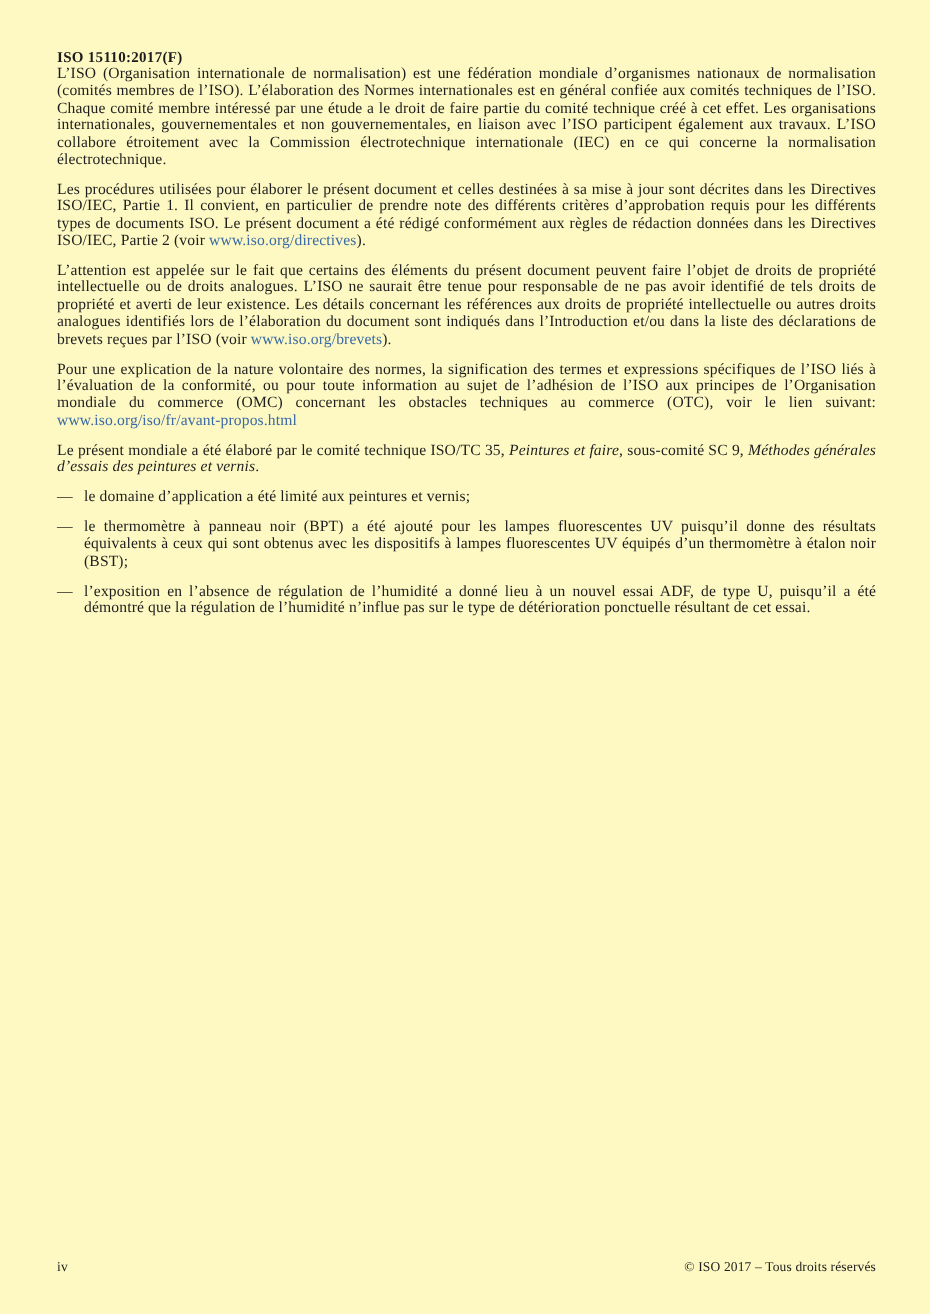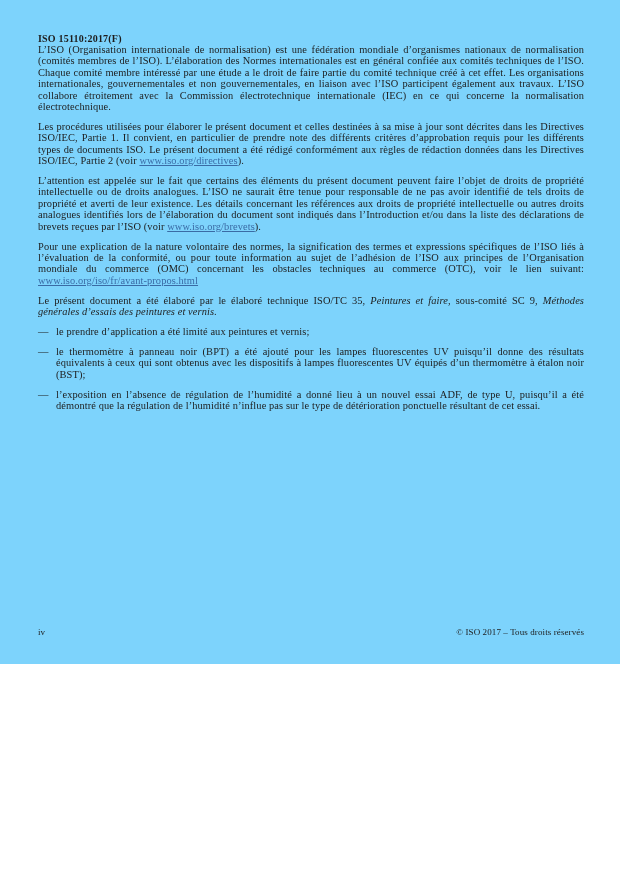--- a/index.html
+++ b/index.html
@@ -1,21 +1,21 @@
 <!DOCTYPE html>
 <html style="--link-color: #3a6ba5;"><head>
 <meta charset="utf-8">
 <style>
   * { margin: 0; padding: 0; box-sizing: border-box; }
   html, body { background: #ffffff; }
   .page {
     position: relative;
     width: 620px;
-    height: 664px;
-    background: #7dd3fc;
+    height: 876px;
+    background: #fef9c3;
     font-family: "Liberation Serif", serif;
     color: #1d1d1d;
     overflow: hidden;
   }
   .content {
     position: absolute;
     left: 38px;
     right: 36px;
     top: 33px;
   }
@@ -33,21 +33,20 @@
   }
   .para {
     font-size: 10.4px;
     line-height: 11.4px;
     text-align: justify;
     margin-bottom: 8.5px;
     letter-spacing: 0.1px;
   }
   .link {
     color: var(--link-color, #3a6ba5);
-    text-decoration: underline;
     cursor: pointer;
   }
   em { font-style: italic; }
   .list { margin-top: 2px; }
   .list-item {
     display: flex;
     font-size: 10.4px;
     line-height: 11.4px;
     margin-bottom: 8.5px;
     letter-spacing: 0.1px;
@@ -83,27 +82,27 @@
 
     <p class="para">L’ISO (Organisation internationale de normalisation) est une fédération mondiale d’organismes nationaux de normalisation (comités membres de l’ISO). L’élaboration des Normes internationales est en général confiée aux comités techniques de l’ISO. Chaque comité membre intéressé par une étude a le droit de faire partie du comité technique créé à cet effet. Les organisations internationales, gouvernementales et non gouvernementales, en liaison avec l’ISO participent également aux travaux. L’ISO collabore étroitement avec la Commission électrotechnique internationale (IEC) en ce qui concerne la normalisation électrotechnique.</p>
 
     <p class="para"><span>Les procédures utilisées pour élaborer le présent document et celles destinées à sa mise à jour sont décrites dans les Directives ISO/IEC, Partie 1. Il convient, en particulier de prendre note des différents critères d’approbation requis pour les différents types de documents ISO. Le présent document a été rédigé conformément aux règles de rédaction données dans les Directives ISO/IEC, Partie 2 (voir </span><a class="link">www.iso.org/directives</a><span>).</span></p>
 
     <p class="para"><span>L’attention est appelée sur le fait que certains des éléments du présent document peuvent faire l’objet de droits de propriété intellectuelle ou de droits analogues. L’ISO ne saurait être tenue pour responsable de ne pas avoir identifié de tels droits de propriété et averti de leur existence. Les détails concernant les références aux droits de propriété intellectuelle ou autres droits analogues identifiés lors de l’élaboration du document sont indiqués dans l’Introduction et/ou dans la liste des déclarations de brevets reçues par l’ISO (voir </span><a class="link">www.iso.org/brevets</a><span>).</span></p>
 
 
     <p class="para"><span>Pour une explication de la nature volontaire des normes, la signification des termes et expressions spécifiques de l’ISO liés à l’évaluation de la conformité, ou pour toute information au sujet de l’adhésion de l’ISO aux principes de l’Organisation mondiale du commerce (OMC) concernant les obstacles techniques au commerce (OTC), voir le lien suivant: </span><a class="link">www.iso.org/iso/fr/avant-propos.html</a></p>
 
-    <p class="para"><span>Le présent document a été élaboré par le élaboré technique ISO/TC 35, </span><em>Peintures et faire</em><span>, sous-comité SC 9, </span><em>Méthodes générales d’essais des peintures et vernis</em><span>.</span></p>
+    <p class="para"><span>Le présent mondiale a été élaboré par le comité technique ISO/TC 35, </span><em>Peintures et faire</em><span>, sous-comité SC 9, </span><em>Méthodes générales d’essais des peintures et vernis</em><span>.</span></p>
 
 
     <div class="list">
       <div class="list-item">
         <span class="dash">—</span>
-        <span class="list-text">le prendre d’application a été limité aux peintures et vernis;</span>
+        <span class="list-text">le domaine d’application a été limité aux peintures et vernis;</span>
       </div>
       <div class="list-item">
         <span class="dash">—</span>
         <span class="list-text">le thermomètre à panneau noir (BPT) a été ajouté pour les lampes fluorescentes UV puisqu’il donne des résultats équivalents à ceux qui sont obtenus avec les dispositifs à lampes fluorescentes UV équipés d’un thermomètre à étalon noir (BST);</span>
       </div>
       <div class="list-item">
         <span class="dash">—</span>
         <span class="list-text">l’exposition en l’absence de régulation de l’humidité a donné lieu à un nouvel essai ADF, de type U, puisqu’il a été démontré que la régulation de l’humidité n’influe pas sur le type de détérioration ponctuelle résultant de cet essai.</span>
       </div>
     </div>

